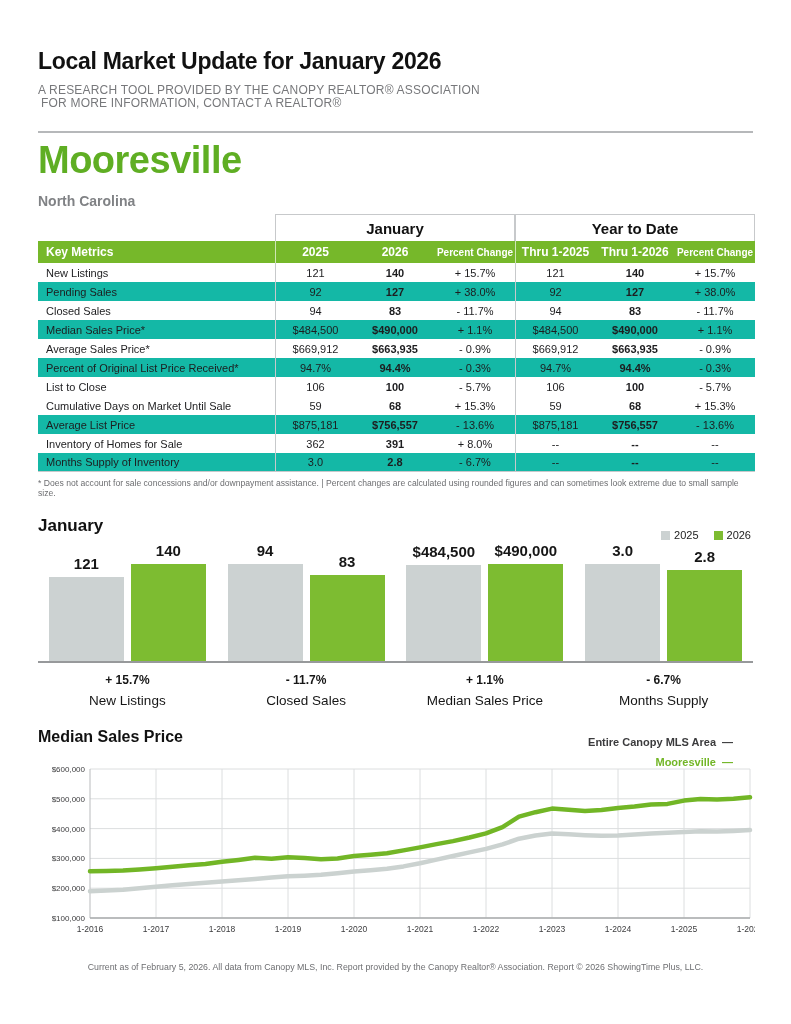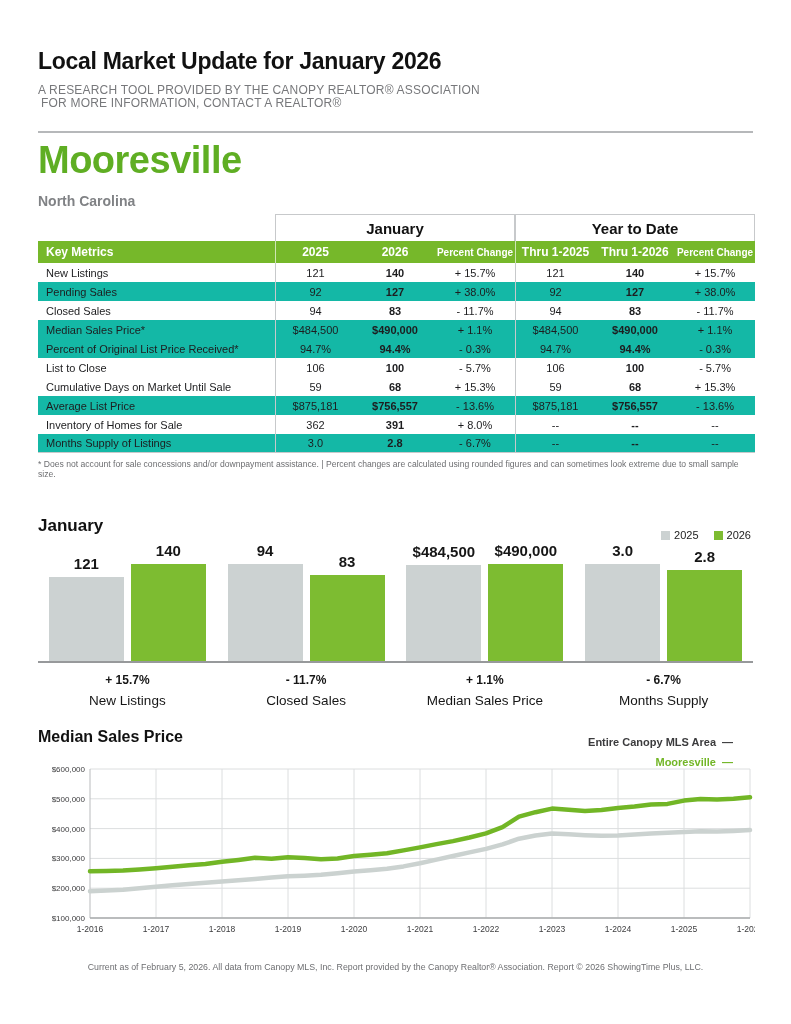--- a/index.html
+++ b/index.html
@@ -157,20 +157,29 @@
           </tr>
           <tr class="stripe">
             <td class="metric">Median Sales Price*</td>
             <td class="val sep">$484,500</td>
             <td class="val b">$490,000</td>
             <td class="val">+ 1.1%</td>
             <td class="val sep">$484,500</td>
             <td class="val b">$490,000</td>
             <td class="val">+ 1.1%</td>
           </tr>
+          <tr>
+            <td class="metric">Average Sales Price*</td>
+            <td class="val sep">$669,912</td>
+            <td class="val b">$663,935</td>
+            <td class="val">- 0.9%</td>
+            <td class="val sep">$669,912</td>
+            <td class="val b">$663,935</td>
+            <td class="val">- 0.9%</td>
+          </tr>
           <tr class="stripe">
             <td class="metric">Percent of Original List Price Received*</td>
             <td class="val sep">94.7%</td>
             <td class="val b">94.4%</td>
             <td class="val">- 0.3%</td>
             <td class="val sep">94.7%</td>
             <td class="val b">94.4%</td>
             <td class="val">- 0.3%</td>
           </tr>
           <tr>
@@ -203,21 +212,21 @@
           <tr>
             <td class="metric">Inventory of Homes for Sale</td>
             <td class="val sep">362</td>
             <td class="val b">391</td>
             <td class="val">+ 8.0%</td>
             <td class="val sep">--</td>
             <td class="val b">--</td>
             <td class="val">--</td>
           </tr>
           <tr class="stripe">
-            <td class="metric">Months Supply of Listings</td>
+            <td class="metric">Months Supply of Inventory</td>
             <td class="val sep">3.0</td>
             <td class="val b">2.8</td>
             <td class="val">- 6.7%</td>
             <td class="val sep">--</td>
             <td class="val b">--</td>
             <td class="val">--</td>
           </tr>
         </tbody>
     </table>
     <div class="footnote">* Does not account for sale concessions and/or downpayment assistance.  |  Percent changes are calculated using rounded figures and can sometimes look extreme due to small sample size.</div>

